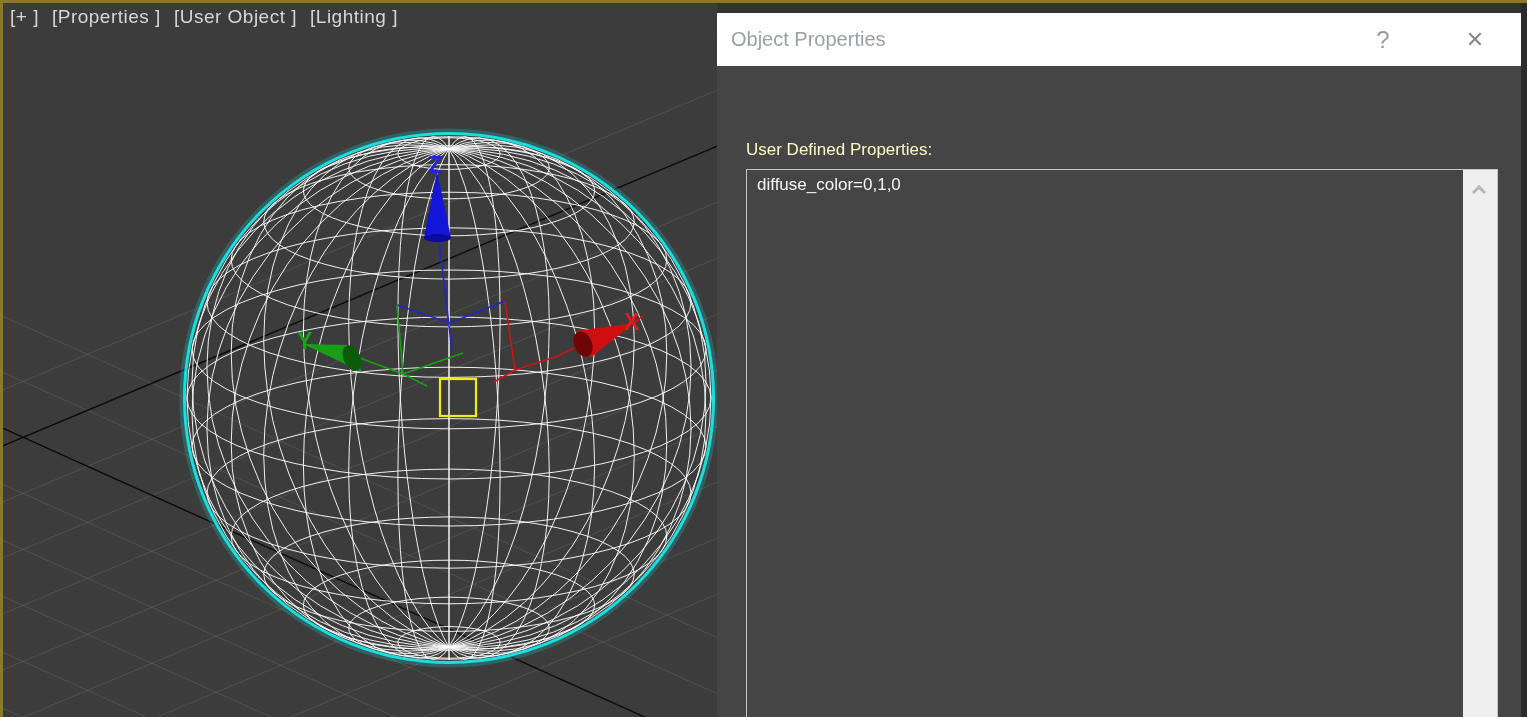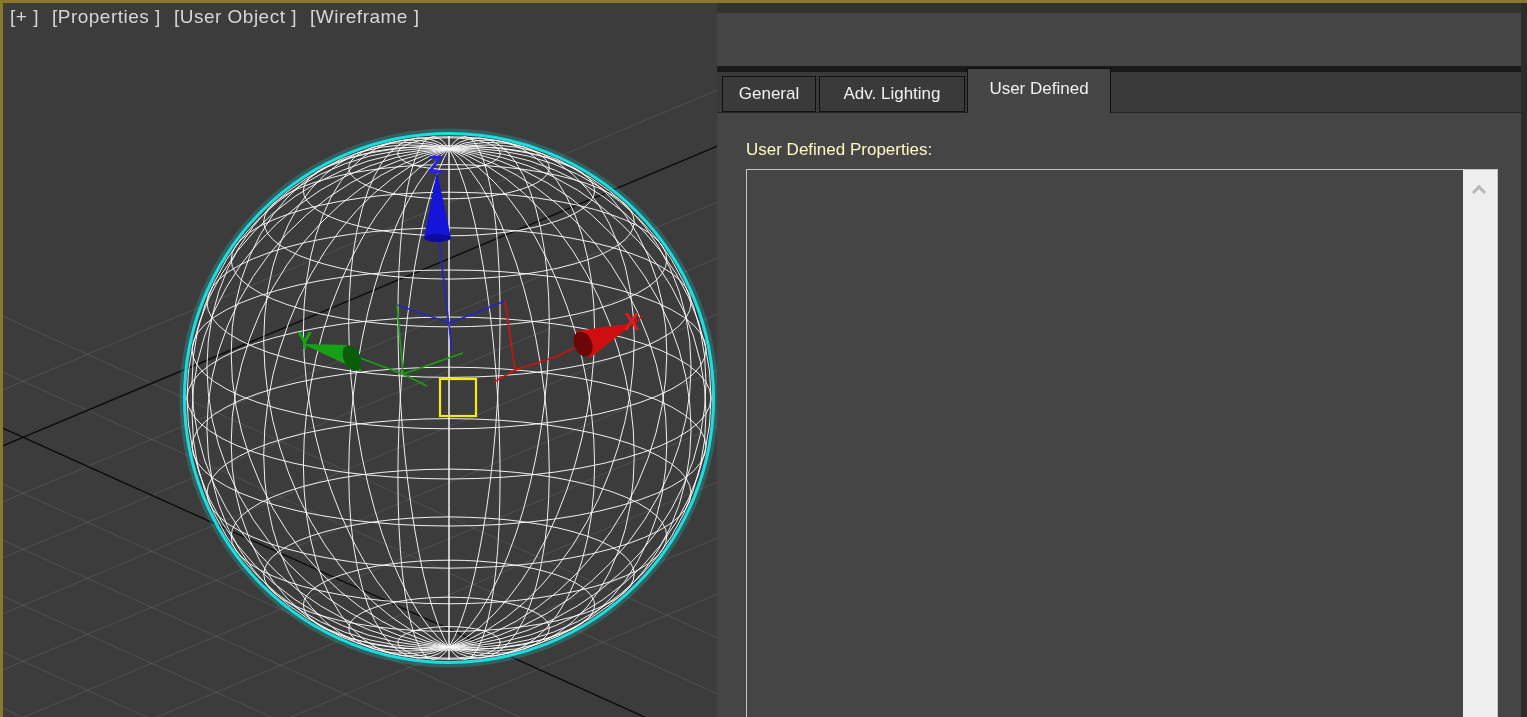--- a/index.html
+++ b/index.html
@@ -134,41 +134,39 @@
         <text x="428" y="173" font-size="23" font-weight="bold" fill="#2222e0">Z</text>
         <text x="297" y="349" font-size="23" font-weight="bold" fill="#16a316">Y</text>
         <text x="624" y="330" font-size="23" font-weight="bold" fill="#e31b1b">X</text>
       </g>
     </svg>
 
     <div id="vp-label">
       <span>[+ ]</span>
       <span>[Properties ]</span>
       <span>[User Object ]</span>
-      <span>[Wireframe ]</span>
+      <span>[Lighting ]</span>
     </div>
   </div>
 
   <div id="right-edge"></div>
   <div id="top-edge"></div>
 
   <div id="dialog">
+    <div id="title-bar">
+      <span id="dlg-title">Object Properties</span>
+      <span id="help-btn" class="tb-btn">?</span>
+      <span id="close-btn" class="tb-btn">✕</span>
+    </div>
 
-    <div id="tab-strip">
-      <div id="tab-band"></div>
-      <div id="tab-bg"></div>
-      <div id="pane-line"></div>
-      <div id="tab-general" class="tab">General</div>
-      <div id="tab-advlighting" class="tab">Adv. Lighting</div>
-      <div id="tab-userdefined" class="tab active">User Defined</div>
-    </div>
 
     <div id="udp-label">User Defined Properties:</div>
 
     <div id="udp-field">
+      <div id="udp-text">diffuse_color=0,1,0</div>
       <div id="udp-scroll">
         <div id="scroll-up">
           <span class="chev"></span>
         </div>
       </div>
     </div>
   </div>
 
 </div>
 

